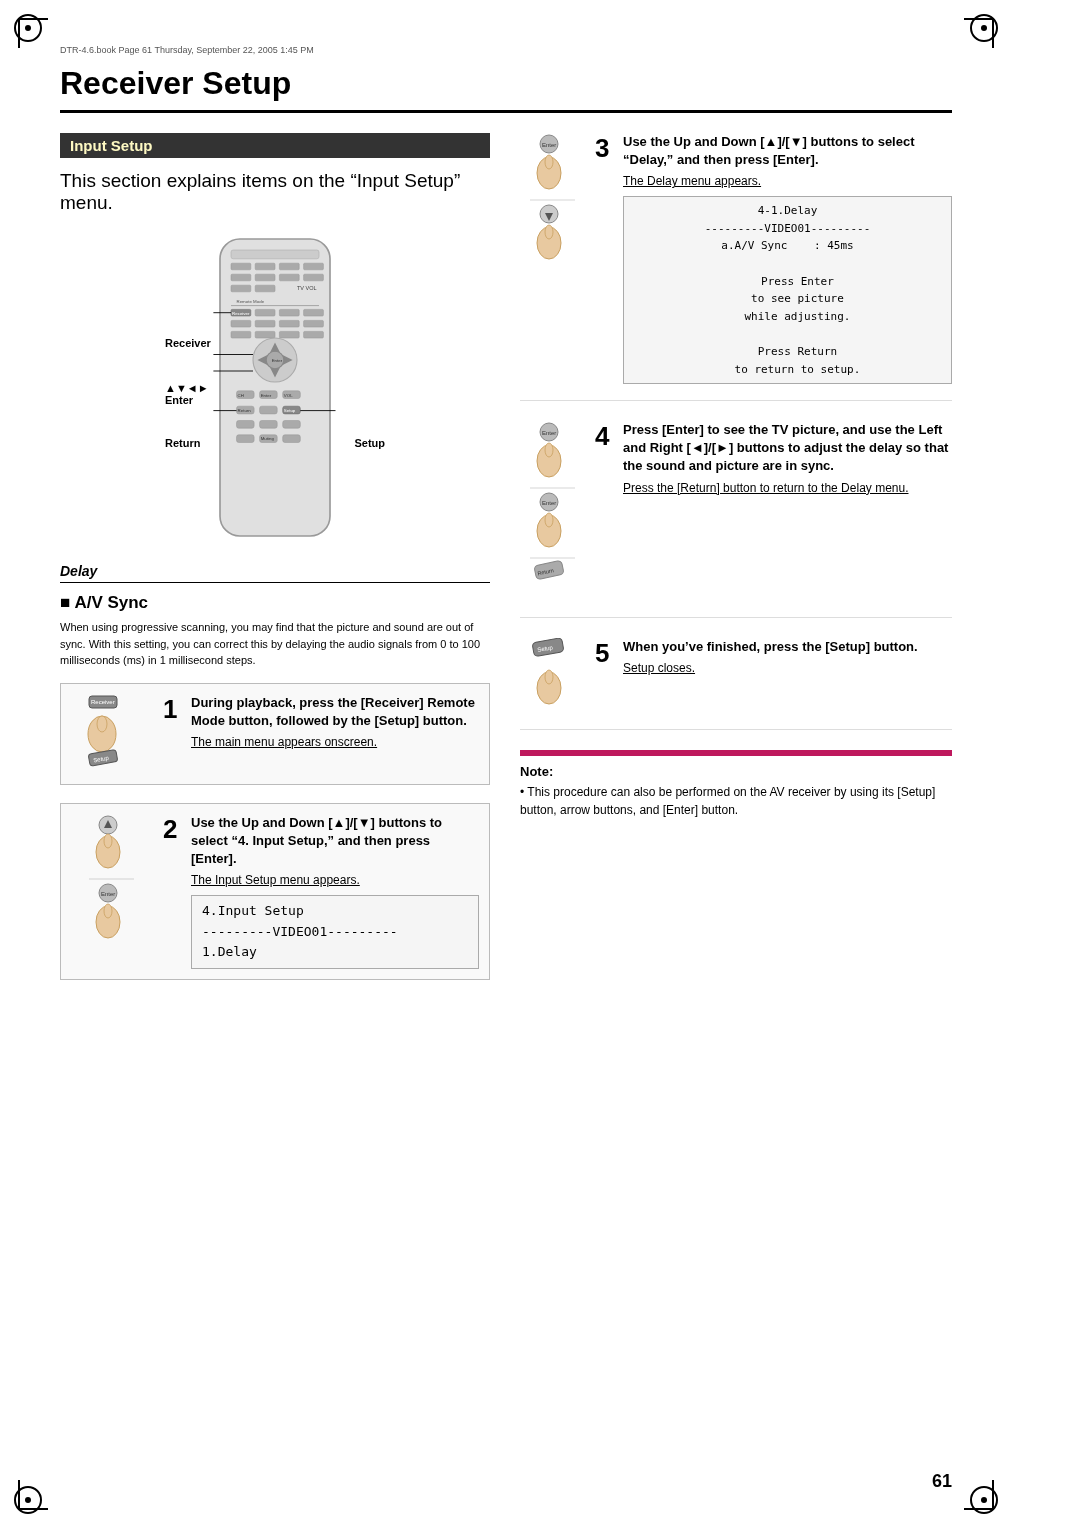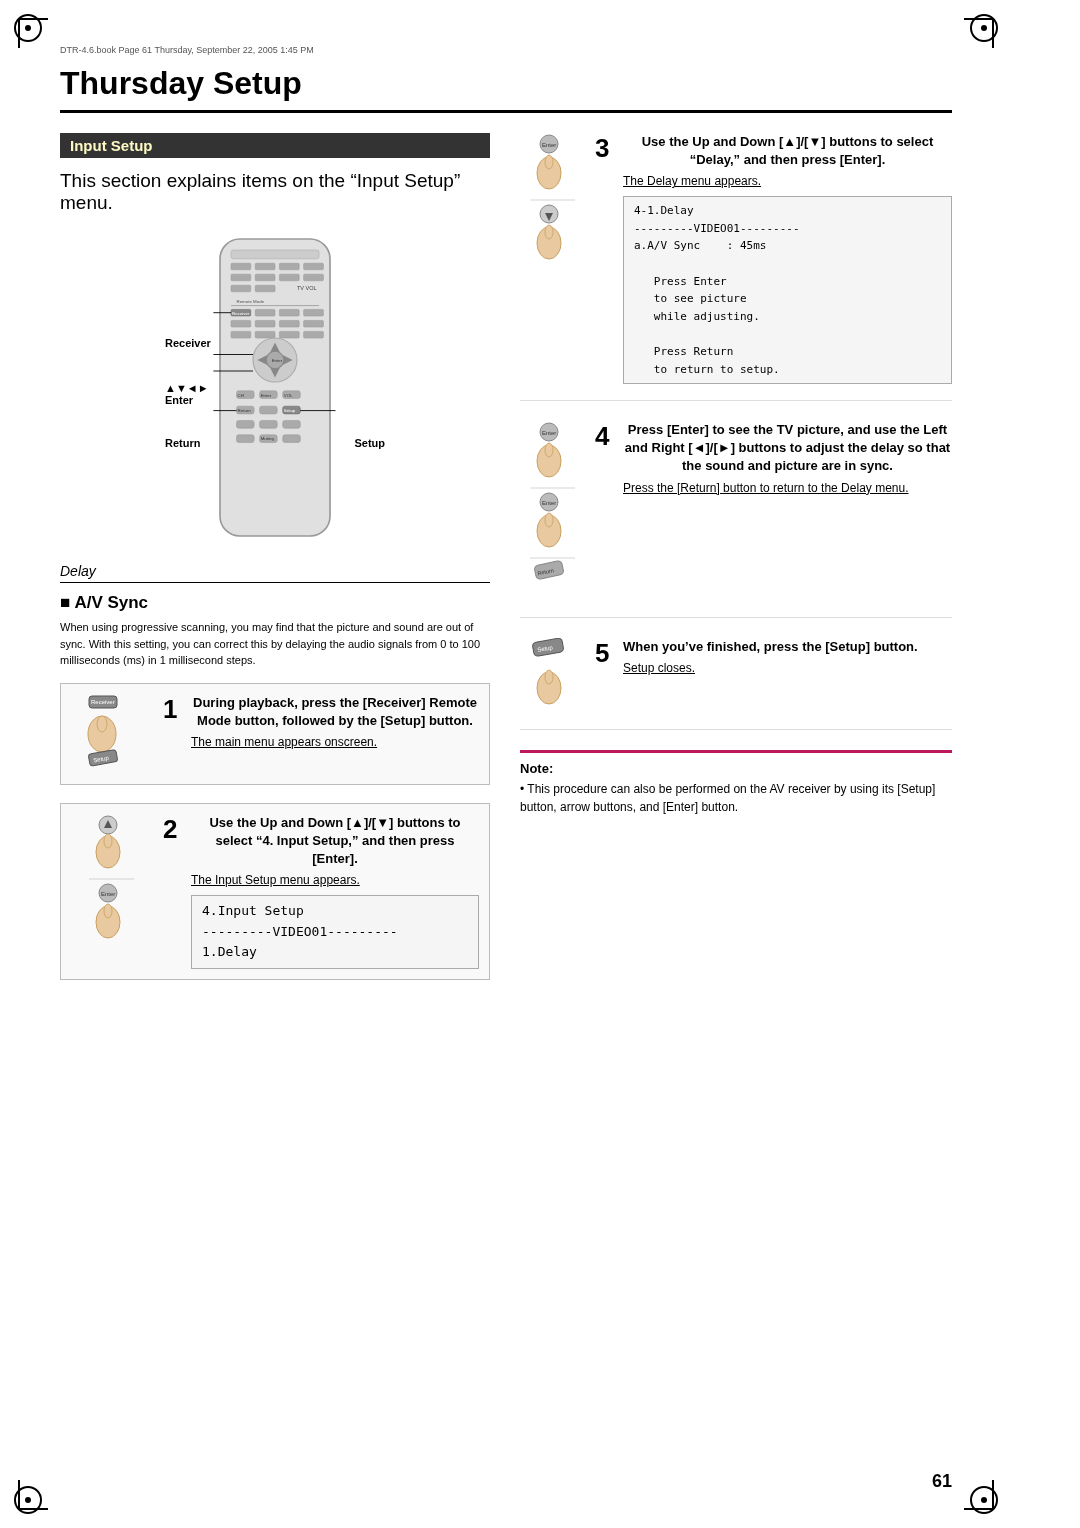--- a/index.html
+++ b/index.html
@@ -86,21 +86,21 @@
       margin-bottom: 14px;
     }
 
     
     .delay-section {
       margin-top: 16px;
     }
     .delay-title {
       font-size: 14px;
       font-style: italic;
-      font-weight: normal;
+      font-weight: bold;
       border-bottom: 1px solid #000;
       padding-bottom: 3px;
       margin-bottom: 10px;
     }
     .av-sync-title {
       font-size: 17px;
       font-weight: bold;
       margin-bottom: 6px;
     }
     .av-sync-title::before {
@@ -126,21 +126,20 @@
       margin-top: 2px;
     }
     .step-content {
       flex: 1;
     }
     .step-bold {
       font-size: 13px;
       font-weight: bold;
       line-height: 1.4;
       margin-bottom: 4px;
-      text-align: center;
     }
     .step-normal {
       font-size: 12px;
       line-height: 1.4;
       text-decoration: underline;
     }
     .menu-box {
       border: 1px solid #aaa;
       background: #f5f5f5;
       padding: 5px 10px;
@@ -169,21 +168,21 @@
 
     .step-visual-right {
       display: flex;
       flex-direction: column;
       align-items: center;
       gap: 4px;
       min-width: 65px;
     }
 
     .note-box {
-      border-top: 3px solid #be185d;
+      border-top: 6px solid #be185d;
       margin-top: 10px;
       padding-top: 8px;
     }
     .note-title {
       font-weight: bold;
       font-size: 13px;
       margin-bottom: 4px;
     }
     .note-text {
       font-size: 12px;
@@ -214,21 +213,21 @@
   <div class="reg-mark reg-tr"></div>
   <div class="reg-mark reg-bl"></div>
   <div class="reg-mark reg-br"></div>
   <div class="corner corner-tl"></div>
   <div class="corner corner-tr"></div>
   <div class="corner corner-bl"></div>
   <div class="corner corner-br"></div>
 
   <div class="header-line">DTR-4.6.book  Page 61  Thursday, September 22, 2005  1:45 PM</div>
 
-  <h1 class="page-title">Thursday Setup</h1>
+  <h1 class="page-title">Receiver Setup</h1>
 
   <div class="two-col">
 
     <div class="left-col">
 
       <div class="section-header">Input Setup</div>
       <p class="section-desc">This section explains items on the “Input Setup” menu.</p>
 
       
       <div class="remote-container">
@@ -418,21 +417,21 @@
             <ellipse cx="24" cy="99" rx="4" ry="7" fill="#e8c9a0" stroke="#c9a060" stroke-width="0.8"></ellipse>
           </svg>
         </div>
         <div class="step-content">
           <div style="display:flex;align-items:flex-start;gap:6px;">
             <span class="step-num">3</span>
             <div>
               <div class="step-bold">Use the Up and Down [▲]/[▼] buttons to select “Delay,” and then press [Enter].</div>
               <div class="step-normal">The Delay menu appears.</div>
               <div class="menu-box">
-                <pre style="font-size:11px;font-family:monospace;">4-1.Delay
+                <pre style="font-size:11px;font-family:monospace;text-align:center;">4-1.Delay
 ---------VIDEO01---------
 a.A/V Sync    : 45ms
 
    Press Enter
    to see picture
    while adjusting.
 
    Press Return
    to return to setup.</pre>
               </div>

